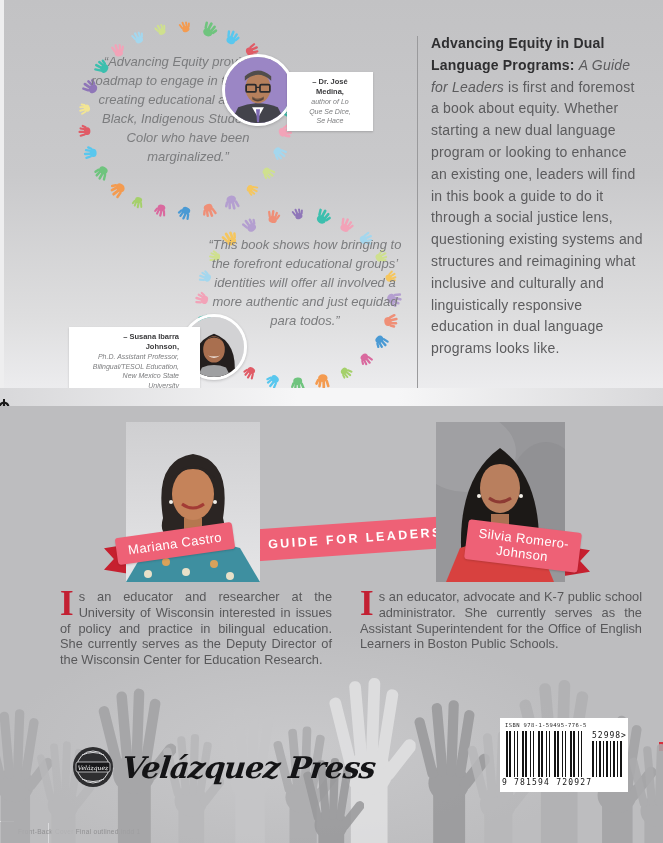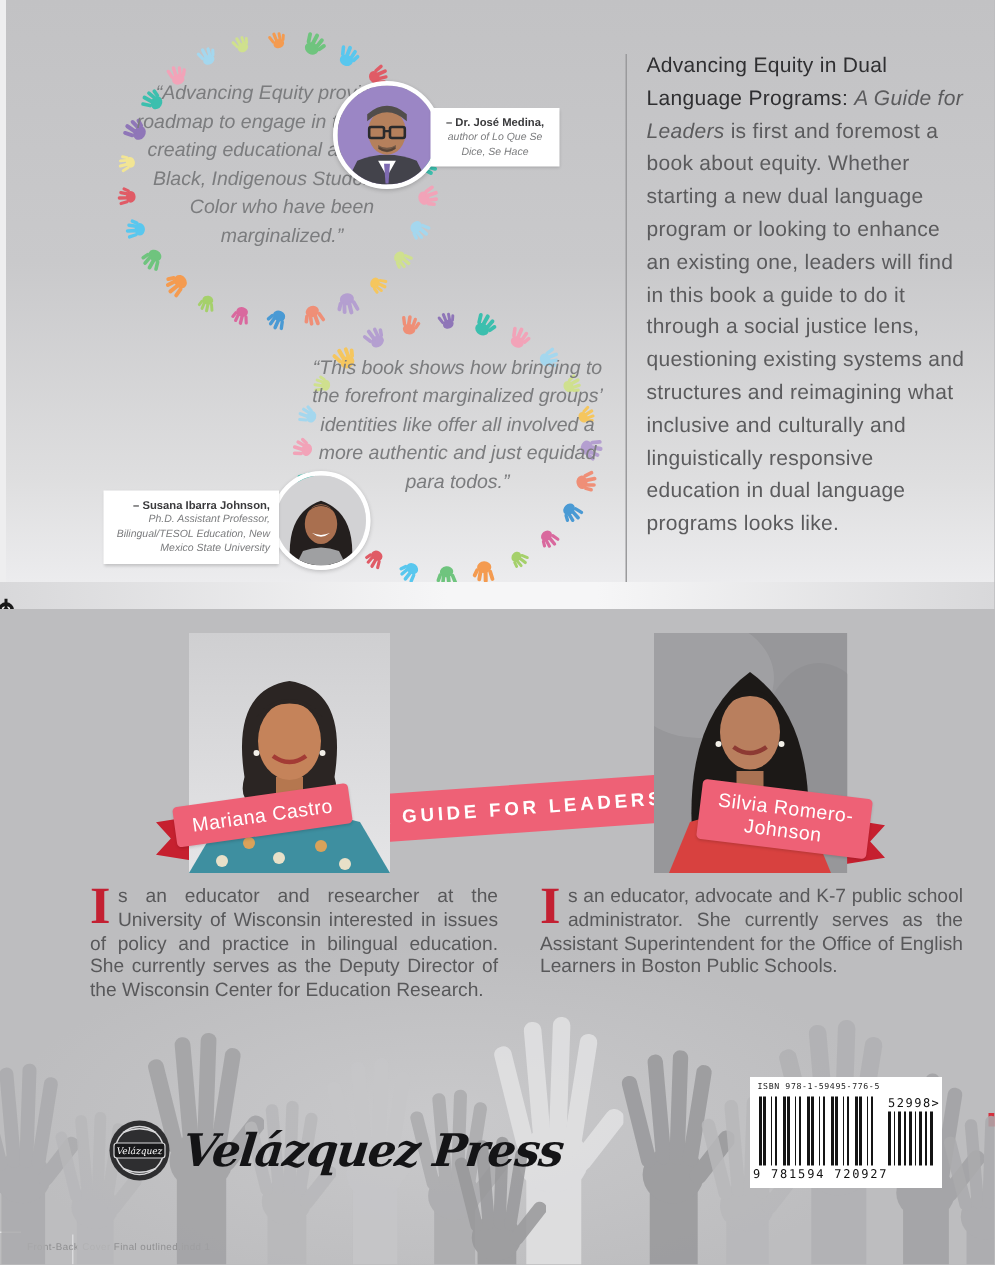--- a/index.html
+++ b/index.html
@@ -16,29 +16,29 @@
   .rings-svg{position:absolute;left:0;top:0;width:663px;height:420px;pointer-events:none;}
   .quote-text{position:absolute;font-style:italic;color:#7b7c7e;font-size:13px;
     line-height:19px;text-align:center;}
   .quote-1{left:88px;top:52px;width:200px;}
   .quote-2{left:205px;top:235px;width:200px;}
   .photo-circle{position:absolute;border-radius:50%;border:3px solid #ffffff;
     overflow:hidden;box-shadow:0 1px 3px rgba(0,0,0,.2);}
   .medina-photo{left:222px;top:54px;width:66px;height:66px;}
   .susana-photo{left:181px;top:314px;width:60px;height:60px;}
   .attr-box{position:absolute;background:#ffffff;box-shadow:0 1px 2px rgba(0,0,0,.18);
-    padding:5px 6px;box-sizing:border-box;}
+    padding:5px 21px;box-sizing:border-box;}
   .attr-box .attr-name{font-weight:bold;color:#3a3a3c;font-size:7.5px;line-height:10px;display:block;}
   .attr-box .attr-role{font-style:italic;color:#7b7c7e;font-size:7px;line-height:9.5px;display:block;}
   .medina-box{left:287px;top:72px;width:86px;text-align:center;}
-  .susana-box{left:69px;top:327px;width:117px;text-align:right;}
+  .susana-box{left:69px;top:327px;width:131px;text-align:right;}
   .divider-line{position:absolute;left:417px;top:36px;width:1px;height:352px;background:#9a9a9c;}
   .blurb{position:absolute;left:431px;top:33px;width:214px;font-size:14px;
     line-height:21.8px;color:#5b5b5d;letter-spacing:.2px;}
-  .blurb .b-title{font-weight:normal;color:#2f2f31;}
+  .blurb .b-title{font-weight:bold;color:#2f2f31;}
   .blurb .b-italic{font-style:italic;}
   
   .reg-mark{position:absolute;left:-4px;top:399px;width:16px;height:16px;}
   .red-tick{position:absolute;right:0;top:742px;width:4px;height:9px;background:#d4303d;}
   .corner-mark-h{position:absolute;left:0;top:821px;width:14px;height:1px;background:#e2e2e4;}
   .corner-mark-v{position:absolute;left:48px;top:823px;width:1px;height:20px;background:#dadadc;}
   .slug-line{position:absolute;left:18px;top:828px;font-size:6.5px;color:#8f8f91;
     letter-spacing:.3px;font-family:"Liberation Sans",sans-serif;}
   
   .bottom-section{position:absolute;left:0;top:406px;width:663px;height:437px;
@@ -179,21 +179,21 @@
         <line x1="47" y1="46" x2="53" y2="46" stroke="#2a2a2c" stroke-width="2.2"></line>
         <path d="M42,63 Q50,69 58,63" stroke="#7c4f33" stroke-width="2" fill="none"></path>
         <path d="M41,60 Q50,66 59,60 L59,64 Q50,71 41,64 Z" fill="#3c3a38" opacity=".55"></path>
       </svg>
     </div>
     <div class="attr-box medina-box">
       <span class="attr-name">– Dr. José Medina,</span>
       <span class="attr-role">author of Lo Que Se Dice, Se Hace</span>
     </div>
 
-    <div class="quote-text quote-2">“This book shows how bringing to the forefront marginalized groups’ identities like offer all involved a more authentic and just equidad para todos.”</div>
+    <div class="quote-text quote-2">“This book shows how bringing to the forefront educational groups’ identities will offer all involved a more authentic and just equidad para todos.”</div>
 
     <div class="photo-circle susana-photo">
       <svg viewBox="0 0 100 100" width="60" height="60">
         <rect width="100" height="100" fill="#d2d2d4"></rect>
         <path d="M16,100 Q10,42 50,28 Q90,42 84,100 Z" fill="#241f1e"></path>
         <ellipse cx="50" cy="54" rx="18" ry="22" fill="#a96f4f"></ellipse>
         <path d="M31,44 Q50,24 69,44 Q60,33 50,33 Q40,33 31,44 Z" fill="#241f1e"></path>
         <path d="M40,64 Q50,72 60,64 Q50,68 40,64 Z" fill="#ffffff"></path>
         <path d="M22,100 L30,84 Q50,76 70,84 L78,100 Z" fill="#9fa0a2"></path>
       </svg>

